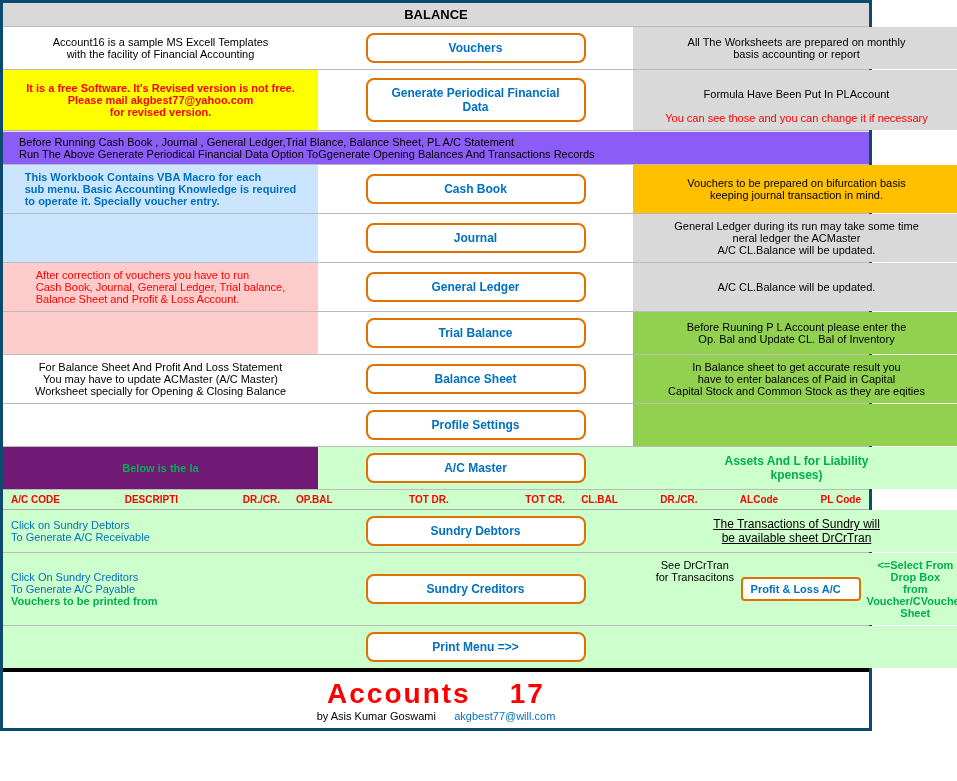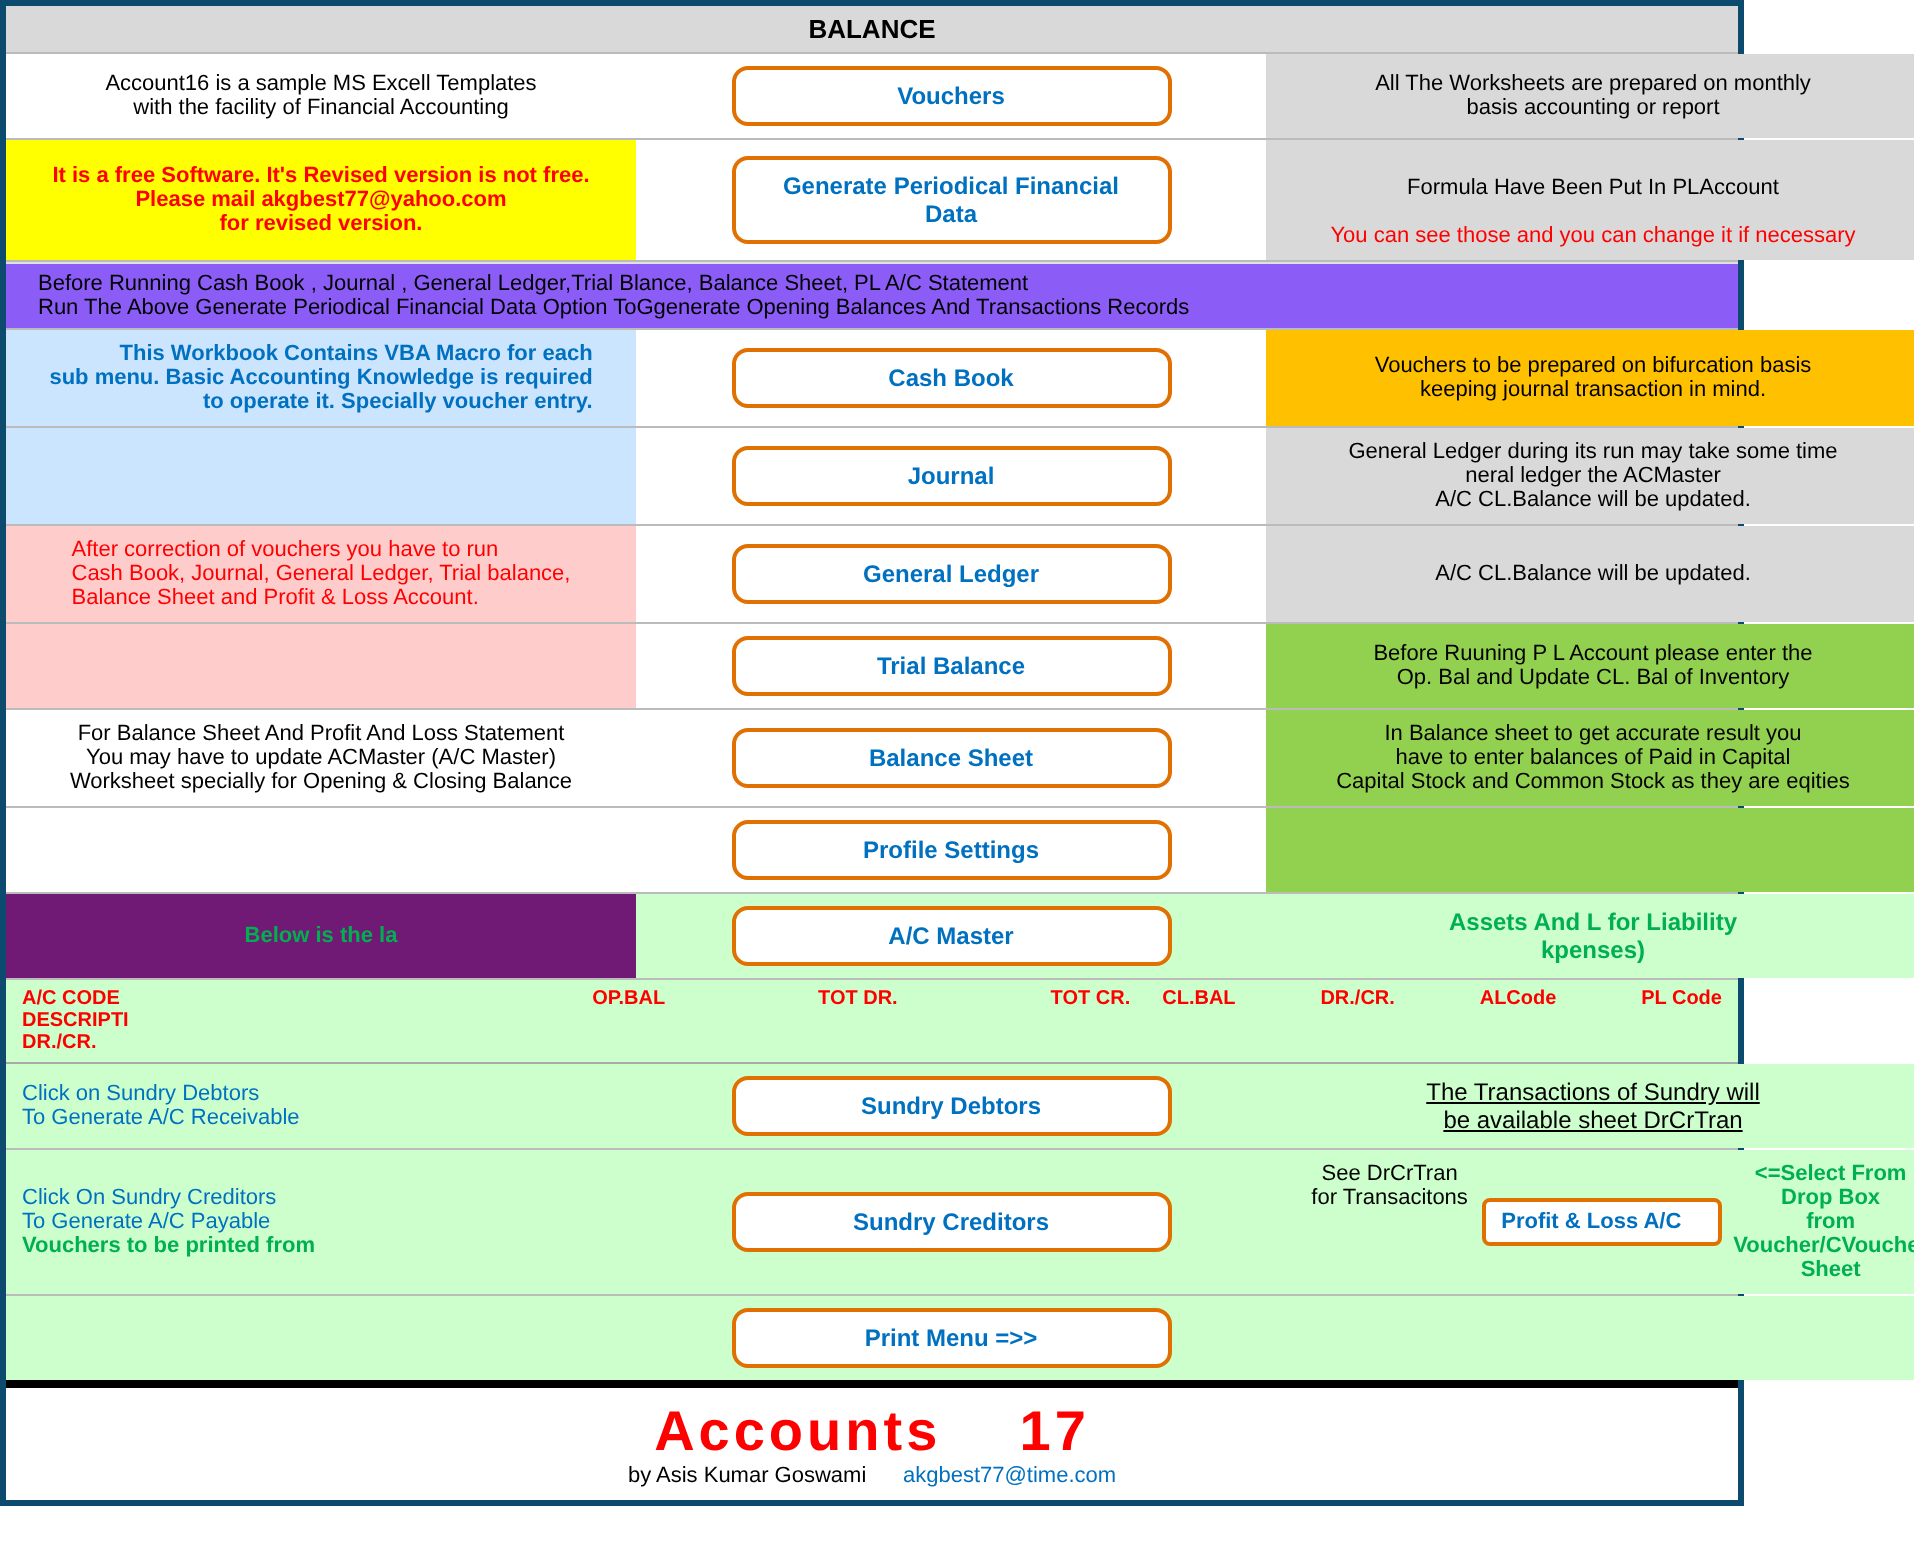--- a/index.html
+++ b/index.html
@@ -175,21 +175,21 @@
     </div>
   </div>
 
   <div class="note-row">
     <div>Before Running Cash Book , Journal , General Ledger,Trial Blance, Balance Sheet, PL A/C Statement</div>
     <div>Run The Above Generate Periodical Financial Data Option ToGgenerate Opening Balances And Transactions Records</div>
   </div>
 
   <div class="row" style="border-top:1px solid #bbb; border-bottom:1px solid #bbb;">
     <div class="cell col-left" style="background:#cce5ff; align-items:center; justify-content:center;">
-      <span style="white-space:pre-line; color:#0070c0; font-weight:bold; text-align:right;font-size:11px;">This Workbook Contains VBA Macro for each
+      <span style="white-space:pre-line; color:#0070c0; font-weight:bold; text-align:left;font-size:11px;">This Workbook Contains VBA Macro for each
 sub menu. Basic Accounting Knowledge is required
 to operate it. Specially voucher entry.</span>
     </div>
     <div class="cell col-center" style="flex-direction:column; gap:6px;">
       <button class="btn-orange">Cash Book</button>
     </div>
     <div class="cell col-right right-orange">
       <span style="white-space:pre-line;">Vouchers to be prepared on bifurcation basis
 keeping journal transaction in mind.</span>
     </div>
@@ -265,21 +265,21 @@
     <div class="cell col-center" style="background:#ccffcc;">
       <button class="btn-orange">A/C Master</button>
     </div>
     <div class="cell col-right" style="background:#ccffcc;">
       <span style="white-space:pre-line; color:#00b050; font-weight:bold; text-align:center;">Assets And L for Liability
 kpenses)</span>
     </div>
   </div>
 
   <div class="row" style="background:#ccffcc; border-bottom:1px solid #aaa; padding:2px 0;">
-    <div style="width:315px; display:flex; justify-content:space-between; padding:2px 8px; font-size:10px; font-weight:bold; color:#ff0000;flex-direction:column;">
+    <div style="width:315px; display:flex; justify-content:space-between; padding:2px 8px; font-size:10px; font-weight:bold; color:#ff0000;">
       <span>A/C CODE</span>
       <span>DESCRIPTI</span>
       <span>DR./CR.</span>
     </div>
     <div style="width:315px; display:flex; justify-content:space-between; padding:2px 8px; font-size:10px; font-weight:bold; color:#ff0000;">
       <span>OP.BAL</span>
       <span>TOT DR.</span>
       <span>TOT CR.</span>
     </div>
     <div style="width:327px; display:flex; justify-content:space-between; padding:2px 8px; font-size:10px; font-weight:bold; color:#ff0000;">
@@ -335,17 +335,17 @@
 
   <div class="footer">
     <div class="footer-title">
       <span>Accounts</span>
       &nbsp;&nbsp;
       <span>17</span>
     </div>
     <div class="footer-sub">
       <span>by Asis Kumar Goswami</span>
       &nbsp;&nbsp;&nbsp;&nbsp;
-      <span class="footer-email">akgbest77@time.com</span>
+      <span class="footer-email">akgbest77@will.com</span>
     </div>
   </div>
 
 </div>
 
 </body></html>

